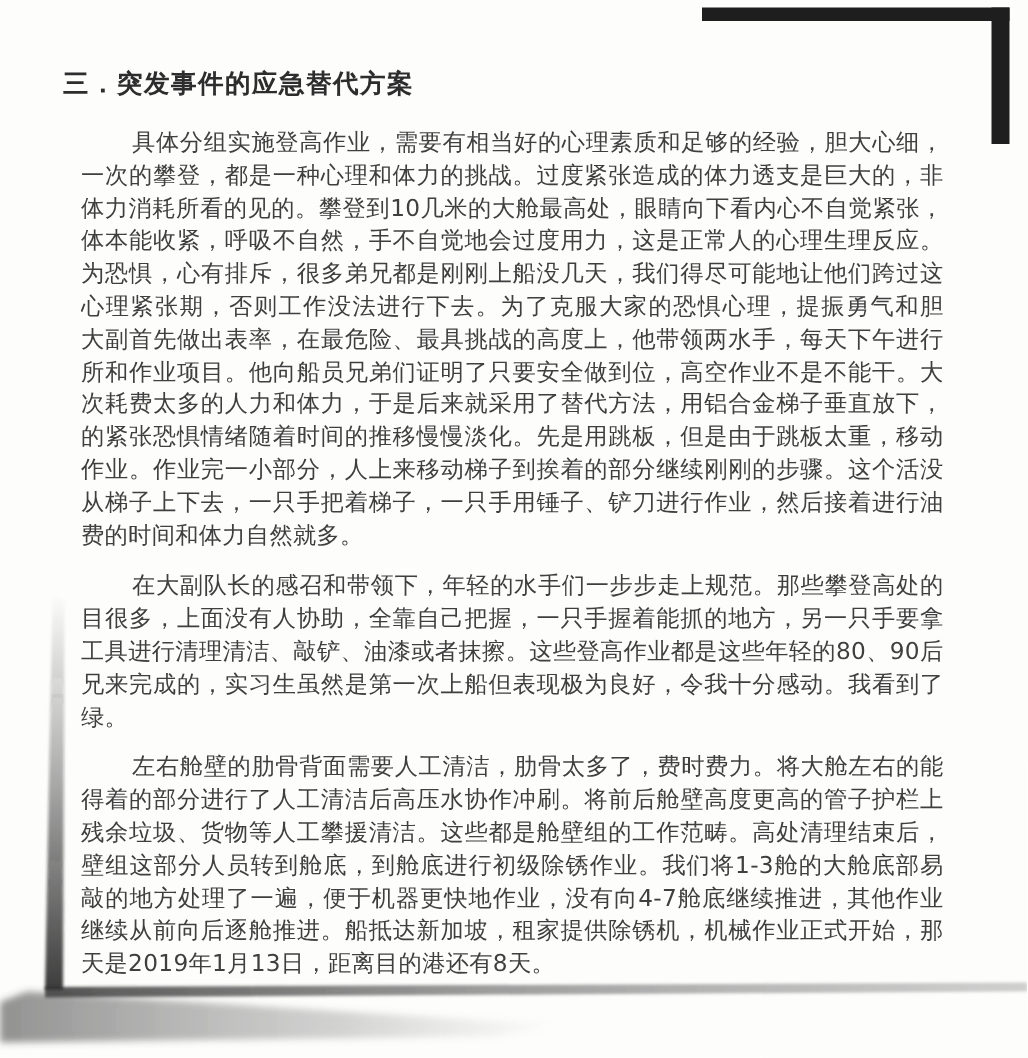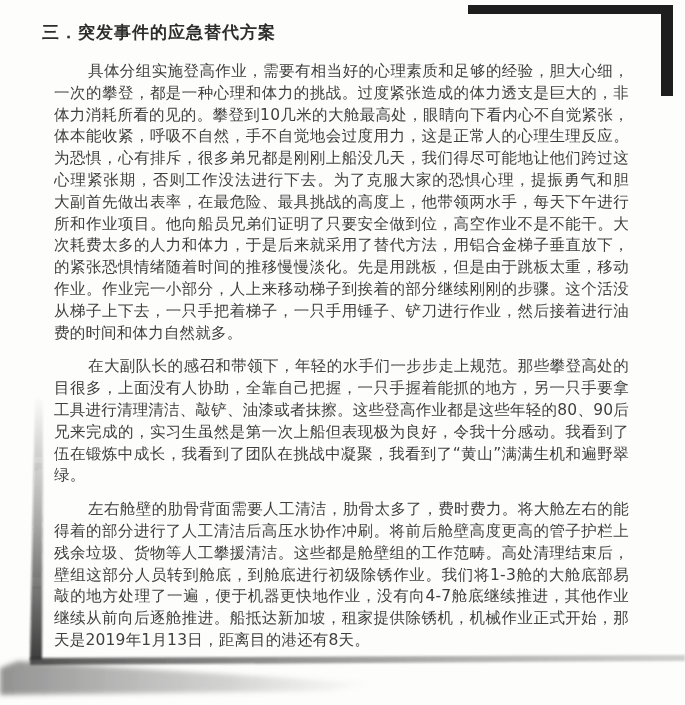--- a/index.html
+++ b/index.html
@@ -8,21 +8,21 @@
     width: 685px;
     height: 705px;
     background: #fdfdfc;
     overflow: hidden;
     font-family: "DejaVu Sans", sans-serif;
     color: #3f3f3f;
   }
   .text-block {
     position: absolute;
     left: 42px;
-    top: 19px;
+    top: 43px;
     width: 599px;
   }
   .doc-title {
     font-size: 17px;
     font-weight: bold;
     color: #2d2d2d;
     height: 30px;
     line-height: 26px;
     letter-spacing: 1px;
   }
@@ -67,21 +67,20 @@
       <div class="line">作业。作业完一小部分，人上来移动梯子到挨着的部分继续刚刚的步骤。这个活没法</div>
       <div class="line">从梯子上下去，一只手把着梯子，一只手用锤子、铲刀进行作业，然后接着进行油漆</div>
       <div class="line short">费的时间和体力自然就多。</div>
     </div>
 
     <div class="para">
       <div class="line indent">在大副队长的感召和带领下，年轻的水手们一步步走上规范。那些攀登高处的项</div>
       <div class="line">目很多，上面没有人协助，全靠自己把握，一只手握着能抓的地方，另一只手要拿着</div>
       <div class="line">工具进行清理清洁、敲铲、油漆或者抹擦。这些登高作业都是这些年轻的80、90后弟</div>
       <div class="line">兄来完成的，实习生虽然是第一次上船但表现极为良好，令我十分感动。我看到了队</div>
-      <div class="line">伍在锻炼中成长，我看到了团队在挑战中凝聚，我看到了“黄山”满满生机和遍野翠</div>
       <div class="line short">绿。</div>
     </div>
 
     <div class="para">
       <div class="line indent">左右舱壁的肋骨背面需要人工清洁，肋骨太多了，费时费力。将大舱左右的能够</div>
       <div class="line">得着的部分进行了人工清洁后高压水协作冲刷。将前后舱壁高度更高的管子护栏上的</div>
       <div class="line">残余垃圾、货物等人工攀援清洁。这些都是舱壁组的工作范畴。高处清理结束后，舱</div>
       <div class="line">壁组这部分人员转到舱底，到舱底进行初级除锈作业。我们将1-3舱的大舱底部易铲易</div>
       <div class="line">敲的地方处理了一遍，便于机器更快地作业，没有向4-7舱底继续推进，其他作业科目</div>
       <div class="line">继续从前向后逐舱推进。船抵达新加坡，租家提供除锈机，机械作业正式开始，那一</div>

